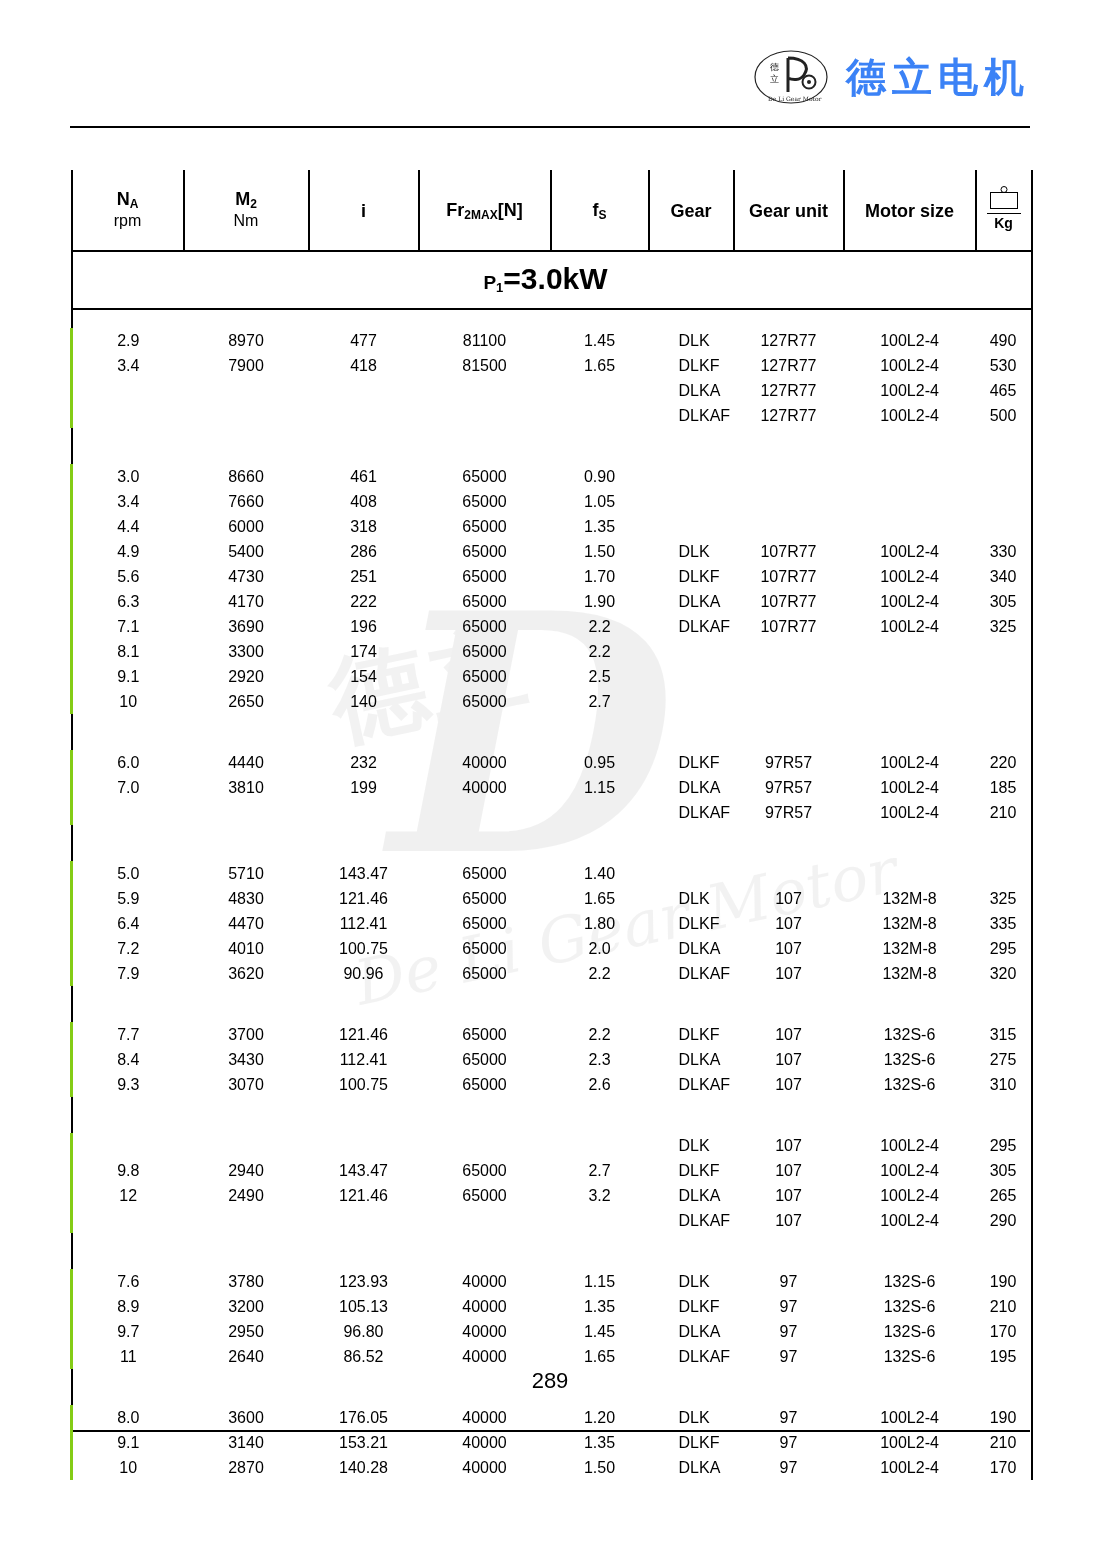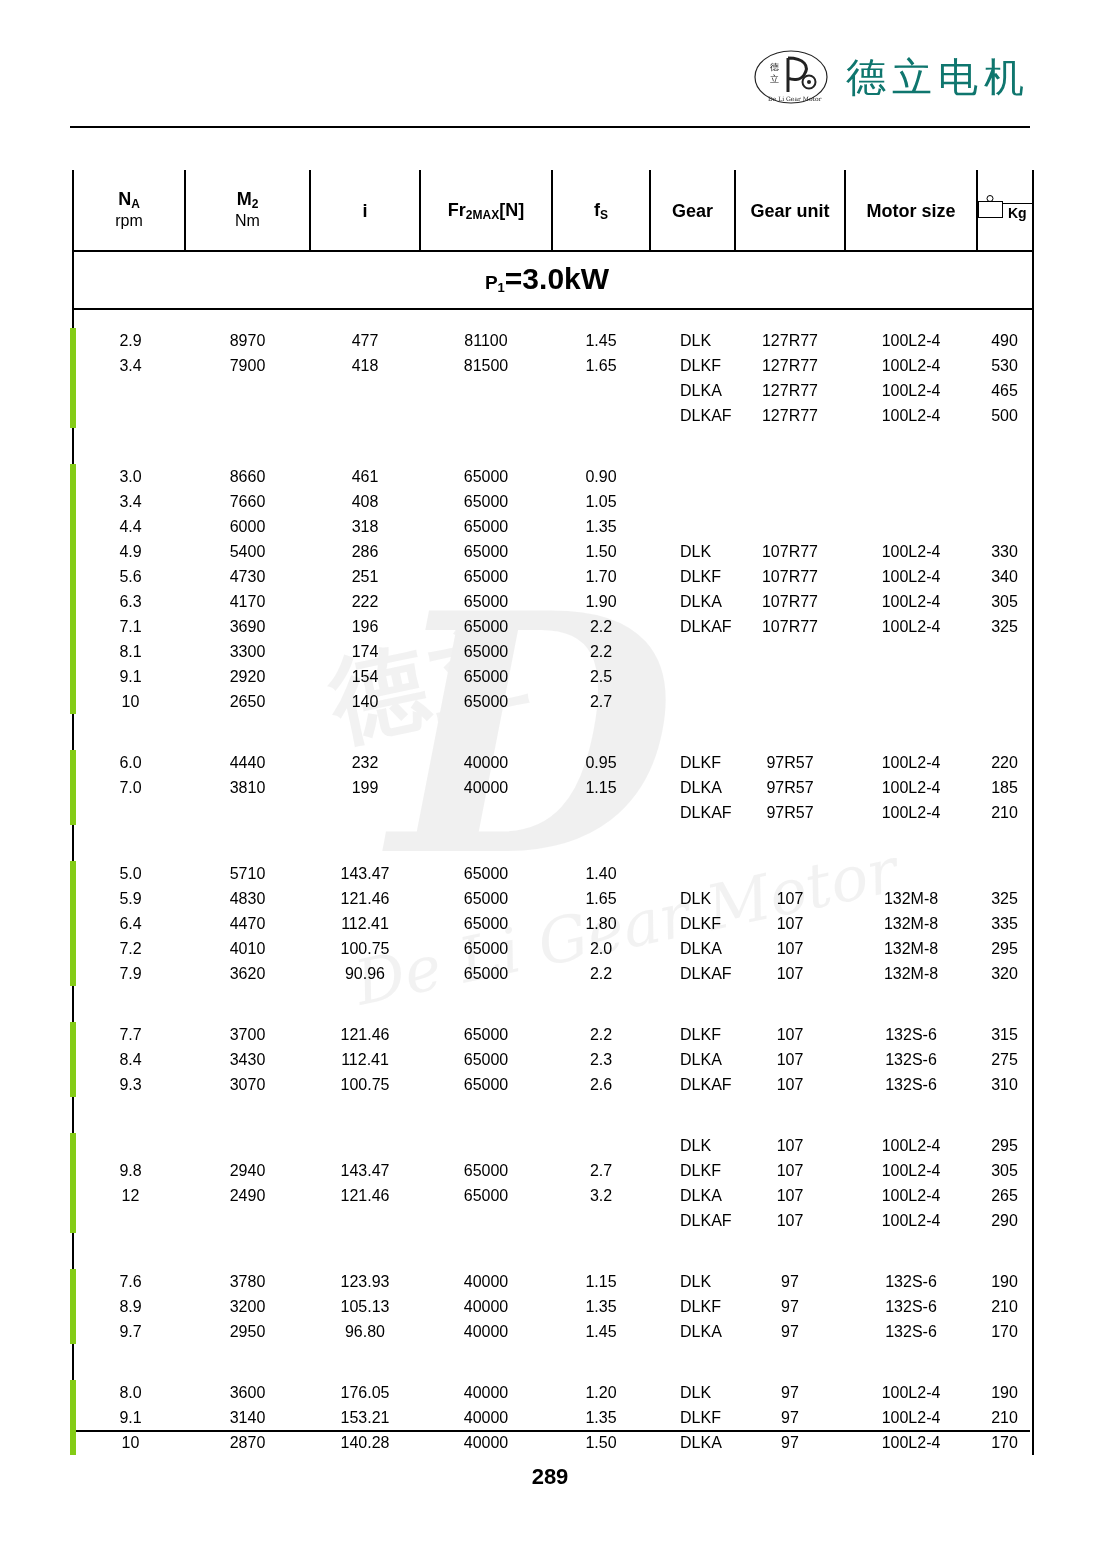--- a/index.html
+++ b/index.html
@@ -42,23 +42,23 @@
   }
   .logo-mark {
     width: 74px;
     height: 58px;
     position: relative;
   }
   .logo-mark svg { display: block; }
   .brand-cn {
     font-family: "DejaVu Sans", sans-serif;
     font-size: 40px;
-    font-weight: normal;
+    font-weight: bold;
     letter-spacing: 6px;
-    color: #0f766e;
+    color: #3b82f6;
     white-space: nowrap;
   }
   .header-rule {
     position: absolute;
     left: 0;
     right: 0;
     top: 78px;
     border-top: 2px solid #000;
   }
 
@@ -148,21 +148,21 @@
     text-align: center;
     vertical-align: middle;
     height: 58px;
     margin-left: 27px;
   }
   .hd-main { font-size: 18px; font-weight: bold; display:block; line-height: 1.05;}
   .hd-sub  { font-size: 16px; font-weight: normal; display:block; line-height: 1.3;}
   .sub-small { font-size: 12px; vertical-align: -0.25em; font-weight: bold;}
   .kg-cell {
     display: flex;
-    flex-direction: row;
+    flex-direction: column;
     align-items: center;
     justify-content: flex-end;
     line-height: 1;
   }
   .kg-box {
     width: 26px;
     height: 15px;
     border: 1.5px solid #000;
     position: relative;
     margin-bottom: 4px;
@@ -188,21 +188,21 @@
     vertical-align: middle;
     border-left: 2px solid #000;
     border-right: 2px solid #000;
     border-top: none;
     border-bottom: none;
   }
   tbody td.inner {
     border-left: none;
     border-right: none;
   }
-  tbody td.first { border-left: 6px solid #84cc16; border-right: none; }
+  tbody td.first { border-left: 3px solid #84cc16; border-right: none; }
   tbody td.last  { border-right: 2px solid #000; border-left: none; }
 
   tr.sep td {
     border-bottom: 1.5px solid #000;
   }
   tr.spacer td {
     height: 13px;
     border: none;
     border-left: none;
     border-right: none;
@@ -215,24 +215,23 @@
     position: absolute;
     left: 70px;
     right: 70px;
     top: 1430px;
     border-top: 2px solid #000;
   }
   .page-number {
     position: absolute;
     left: 0;
     right: 0;
-    top: 1464px;
+    top: 1368px;
     text-align: center;
     font-size: 22px;
-    font-weight: bold;
   }
 </style>
 </head>
 <body>
 
 <div class="page">
 
   <div class="header">
     <div class="brand">
       <div class="logo-mark">
@@ -807,20 +806,31 @@
             <td class="inner first">9.7</td>
             <td class="inner">2950</td>
             <td class="inner">96.80</td>
             <td class="inner">40000</td>
             <td class="inner">1.45</td>
             <td class="inner grp-left-type">DLKA</td>
             <td class="inner">97</td>
             <td class="inner">132S-6</td>
             <td class="inner last">170</td>
           </tr>
+          <tr>
+            <td class="inner first">11</td>
+            <td class="inner">2640</td>
+            <td class="inner">86.52</td>
+            <td class="inner">40000</td>
+            <td class="inner">1.65</td>
+            <td class="inner grp-left-type">DLKAF</td>
+            <td class="inner">97</td>
+            <td class="inner">132S-6</td>
+            <td class="inner last">195</td>
+          </tr>
           <tr class="spacer sep">
             <td class="inner first">&nbsp;</td>
             <td class="inner">&nbsp;</td>
             <td class="inner">&nbsp;</td>
             <td class="inner">&nbsp;</td>
             <td class="inner">&nbsp;</td>
             <td class="inner">&nbsp;</td>
             <td class="inner">&nbsp;</td>
             <td class="inner">&nbsp;</td>
             <td class="inner last">&nbsp;</td>

